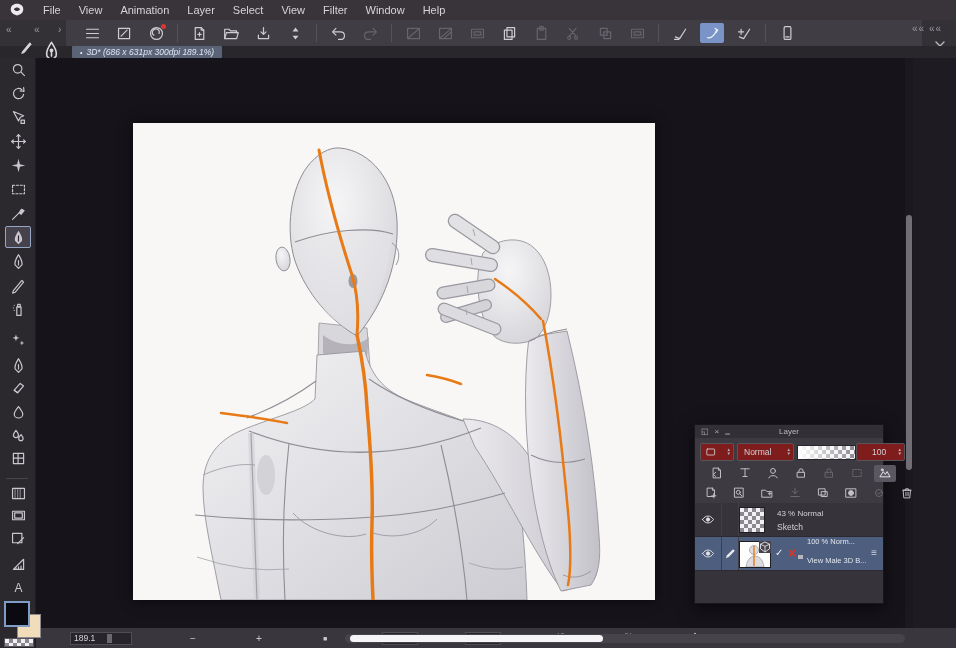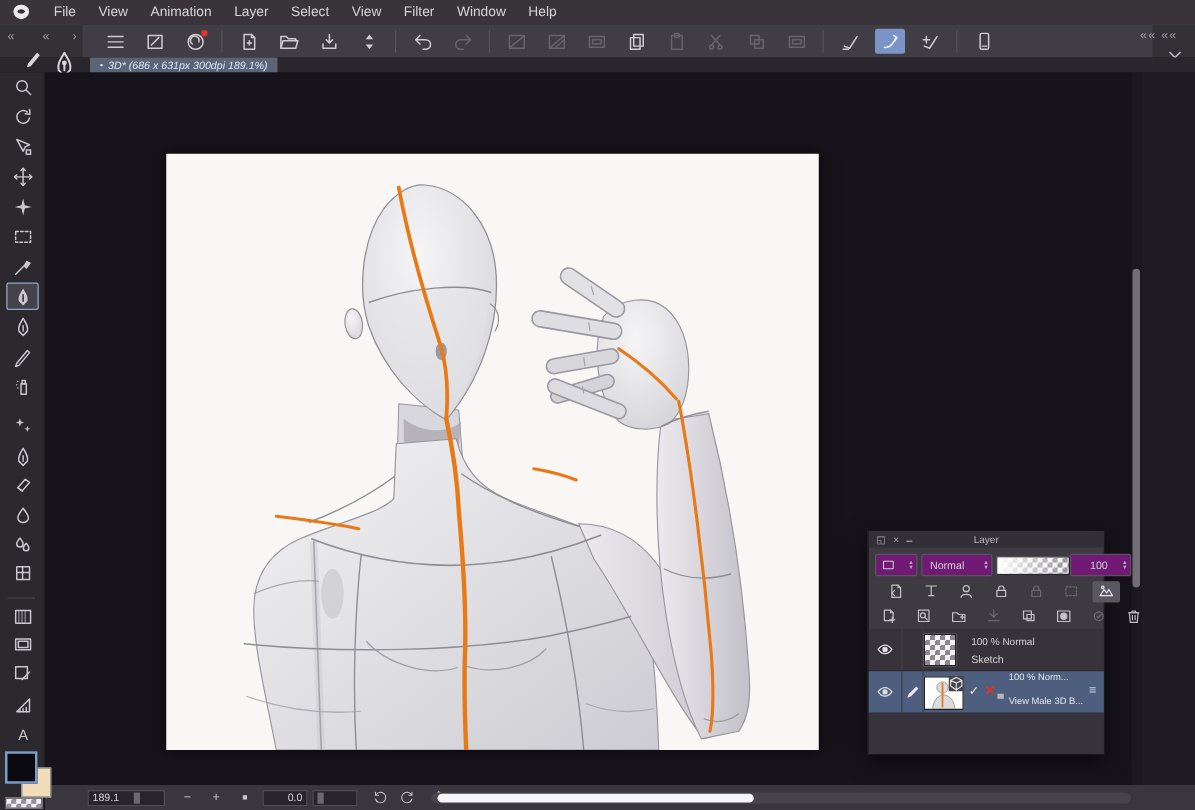--- a/index.html
+++ b/index.html
@@ -39,36 +39,36 @@
   .canvas-dark{left:36px;top:58px;width:869px;height:570px;background:#16131a;}
   .vscroll{left:905px;top:58px;width:8px;height:570px;background:#1b181f;}
   .vthumb{left:906px;top:215px;width:6px;height:255px;background:#716e76;border-radius:3px;}
   .rightdock{left:913px;top:58px;width:43px;height:570px;background:#1e1b22;}
   .whitecanvas{left:133px;top:123px;width:522px;height:477px;background:#f8f7f5;box-shadow:0 0 12px rgba(0,0,0,.6);}
   
   .lpanel{left:694px;top:424px;width:190px;height:180px;background:#3d3a42;border:1px solid #19171b;box-shadow:0 5px 16px rgba(0,0,0,.55);box-sizing:border-box;}
   .lphead{position:relative;height:13px;background:#322f36;display:flex;align-items:center;}
   .lphead .t{position:absolute;left:0;right:0;text-align:center;font-size:8px;color:#b9b7bd;}
   .lphead .hic{font-size:8px;color:#aaa8ae;margin-left:6px;z-index:2;line-height:13px;}
-  .combo{position:absolute;background:#701a75;border:1px solid #57545c;border-radius:2px;display:flex;align-items:center;box-sizing:border-box;color:#d2d0d5;}
+  .combo{position:absolute;background:#7f1d1d;border:1px solid #57545c;border-radius:2px;display:flex;align-items:center;box-sizing:border-box;color:#d2d0d5;}
   .spincol{margin-left:auto;display:flex;flex-direction:column;align-items:center;font-size:4.5px;color:#b5b3b9;padding:0 2px;line-height:4px;}
   .lrowicons{position:absolute;display:flex;align-items:center;color:#c3c1c7;}
   .lic{width:22px;height:17px;display:flex;align-items:center;justify-content:center;margin:0 3px;}
   .lic svg{width:14px;height:14px;}
   .lic.disabled{color:#6b686f;}
   .lic.active{background:#5a5761;border-radius:2px;color:#e8e6ea;}
   .llist{position:absolute;left:0;top:78px;width:188px;height:100px;background:#36333b;}
   .lrow{position:relative;height:34px;border-bottom:1px solid #2c2931;box-sizing:border-box;display:flex;}
   .lrow.selected{background:#4d5e7e;}
   .eyecol{width:26px;border-right:1px solid #413e46;display:flex;align-items:center;justify-content:center;color:#e2e0e5;}
   .toolcol{width:16px;border-right:1px solid #413e46;display:flex;align-items:center;justify-content:center;color:#eceaf0;}
   .thumb{position:absolute;left:44px;top:4px;border:1px solid #1f1d22;box-sizing:border-box;}
   .ltext{position:absolute;font-size:8px;color:#d4d2d7;white-space:nowrap;}
   
-  .statusbar{left:36px;top:628px;width:920px;height:20px;background:#3a363d;display:flex;align-items:center;}
+  .statusbar{left:36px;top:628px;width:920px;height:20px;background:#3a363d;display:flex;align-items:center;gap:43px;}
   .sfield{position:relative;background:#27242b;border:1px solid #504d55;height:13px;box-sizing:border-box;font-size:8.5px;color:#d6d4d8;display:flex;align-items:center;padding:0 3px;}
   .sbtn{color:#c9c7cd;font-size:10px;width:16px;text-align:center;}
   .sbtn svg{width:12px;height:12px;}
   .handle{position:absolute;top:1px;width:5px;height:9px;background:#6b6870;}
   .hscrolltrack{position:absolute;left:309px;top:6px;width:560px;height:9px;background:#46434a;border-radius:5px;}
   .hscrollthumb{position:absolute;left:5px;top:1px;width:253px;height:7px;background:#f5f4f6;border-radius:4px;}
   svg{display:block;}
   .ic{stroke:currentColor;fill:none;stroke-width:1.4;stroke-linecap:round;stroke-linejoin:round;}
 </style>
 </head>
@@ -610,21 +610,21 @@
 
       <div class="lrow">
         <div class="eyecol">
           <svg class="ic" width="14" height="11" viewBox="0 0 20 16">
               <path d="M2 8c2.5-3.5 5-5 8-5s5.5 1.5 8 5c-2.5 3.5-5 5-8 5s-5.5-1.5-8-5z"></path>
               <circle cx="10" cy="8" r="2.4" fill="currentColor"></circle>
             </svg>
         </div>
         <div class="toolcol"></div>
         <div class="thumb checker" style="width:26px;height:26px;"></div>
-        <span class="ltext" style="left:82px;top:6px;">100 % Normal</span>
+        <span class="ltext" style="left:82px;top:6px;">43 % Normal</span>
         <span class="ltext" style="left:82px;top:19px;font-size:8.5px;">Sketch</span>
       </div>
 
       <div class="lrow selected">
         <div class="eyecol">
           <svg class="ic" width="14" height="11" viewBox="0 0 20 16">
               <path d="M2 8c2.5-3.5 5-5 8-5s5.5 1.5 8 5c-2.5 3.5-5 5-8 5s-5.5-1.5-8-5z"></path>
               <circle cx="10" cy="8" r="2.4" fill="currentColor"></circle>
             </svg>
         </div>

